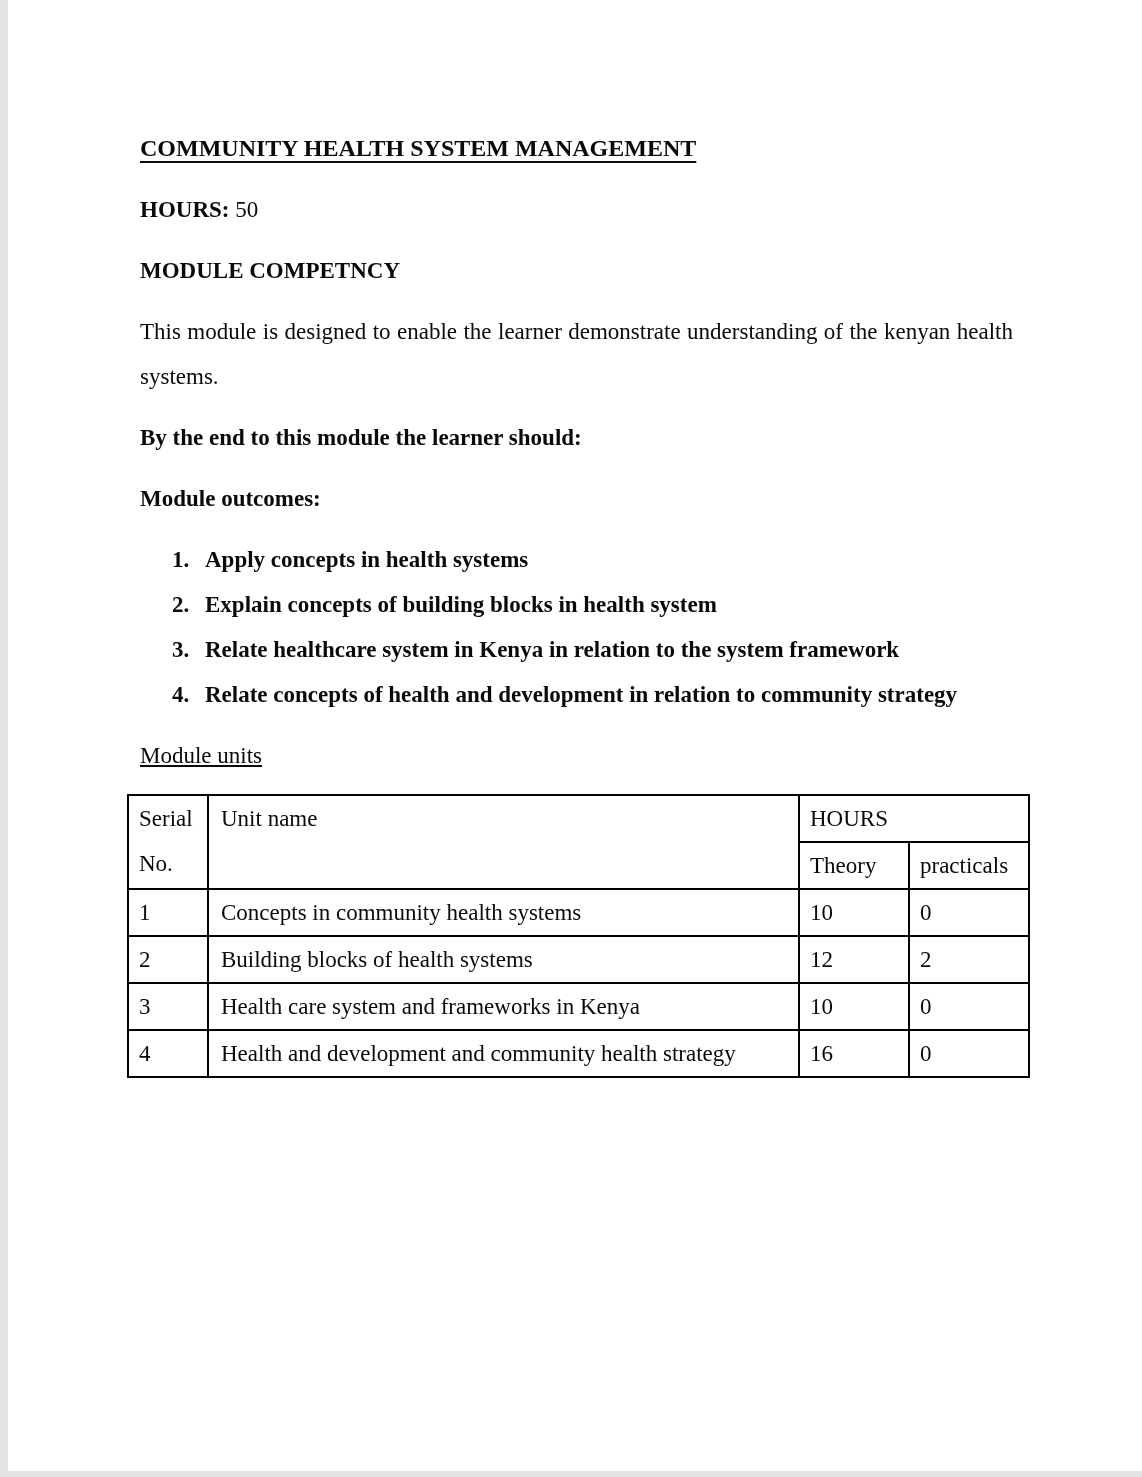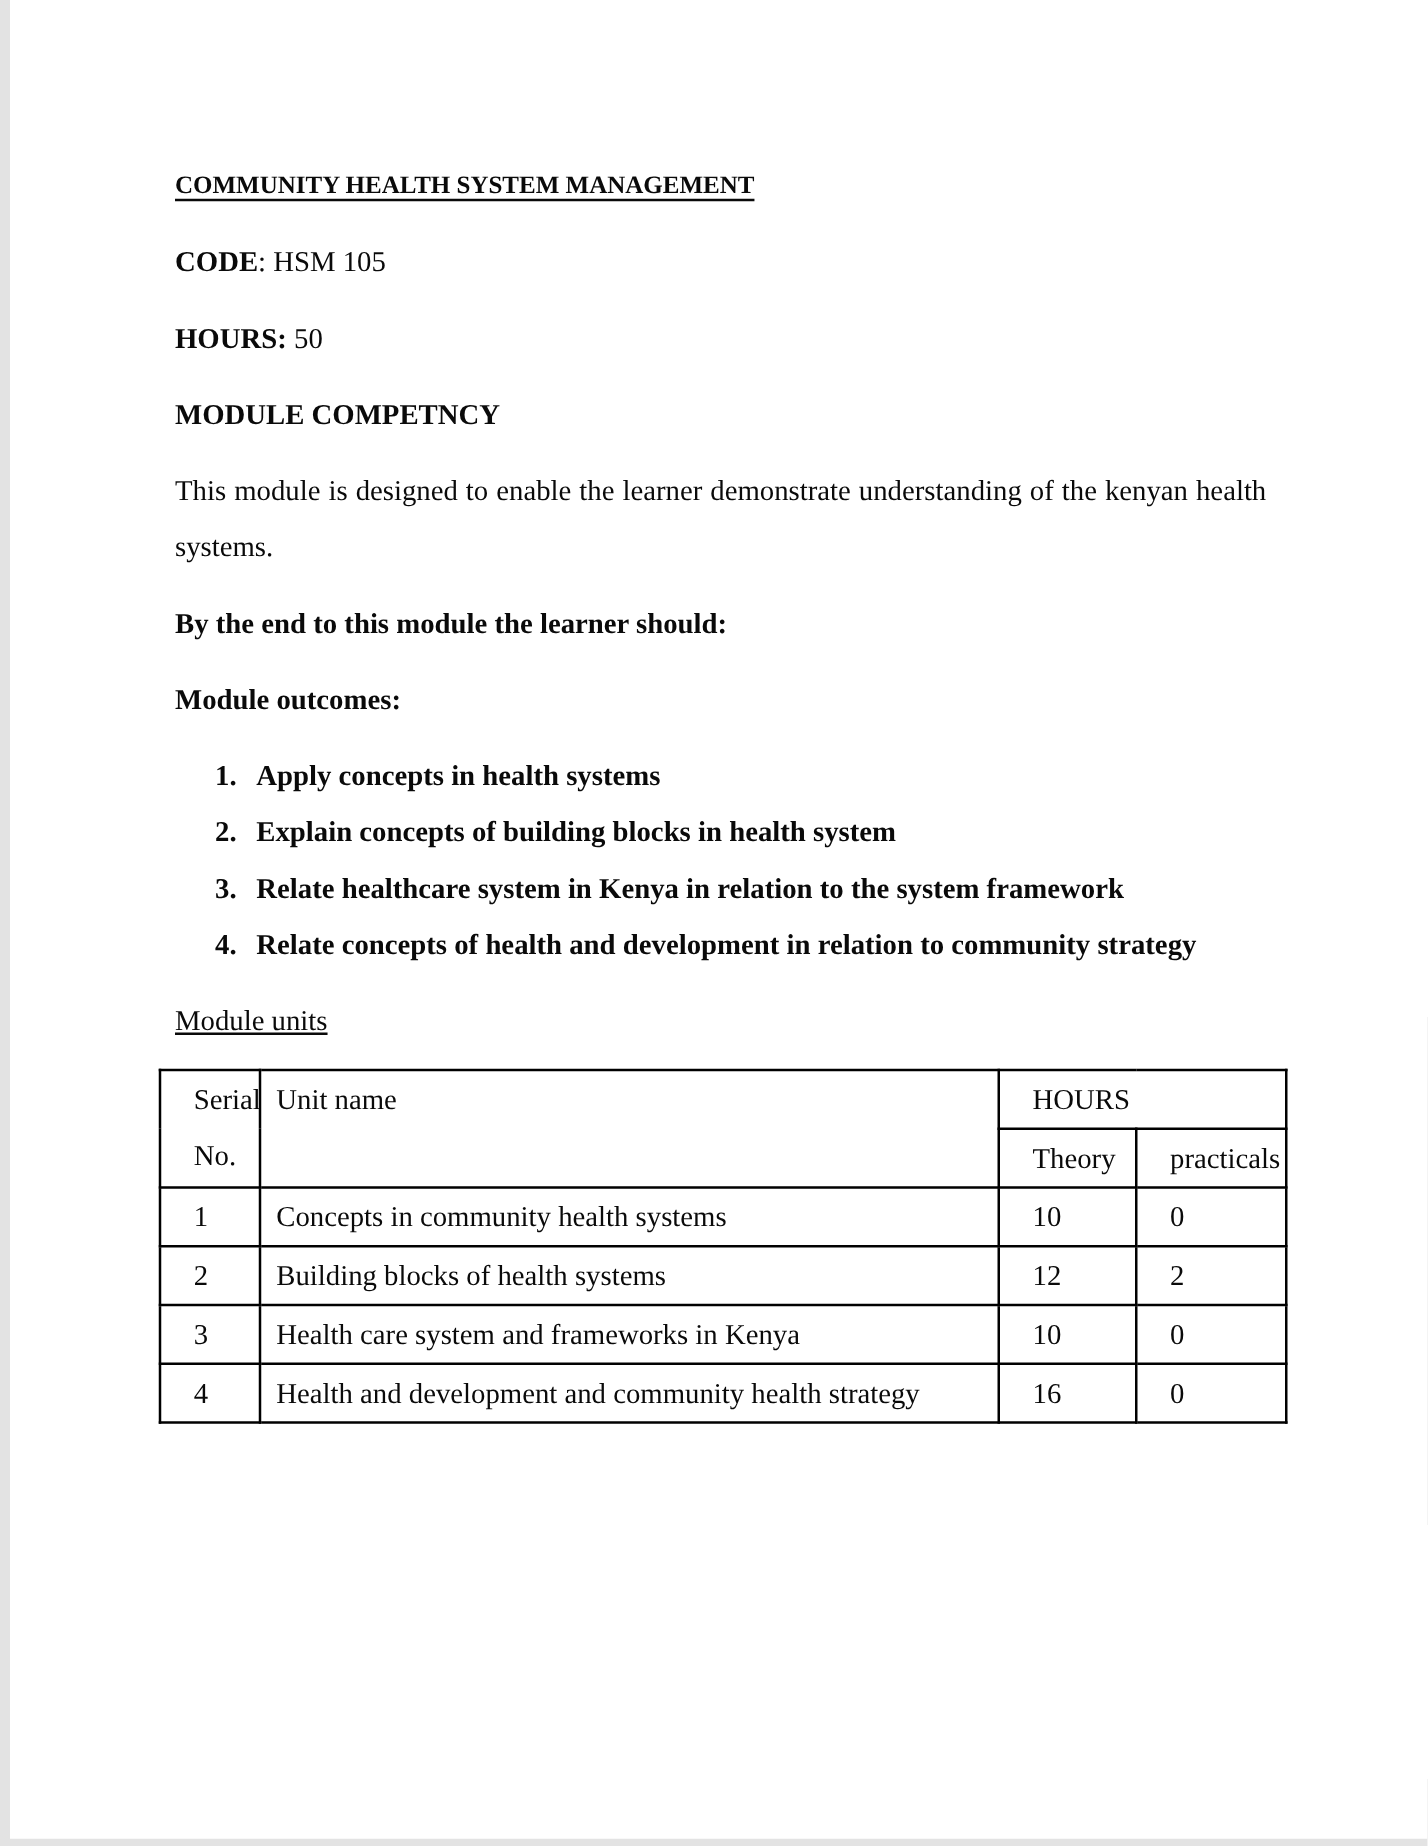--- a/index.html
+++ b/index.html
@@ -19,21 +19,21 @@
   .content {
     padding: 126px 0 0 132px;
     width: 873px;
   }
   .content p, .content h1 {
     font-size: 23px;
     line-height: 45px;
     margin: 0 0 16px 0;
   }
   h1.doc-title {
-    font-size: 20px;
+    font-size: 24px;
     font-weight: bold;
     text-decoration: underline;
     text-decoration-thickness: 2px;
     text-underline-offset: 5px;
   }
   .field-label { font-weight: bold; }
   .bold-par { font-weight: normal; text-align: justify; }
   .bold-head { font-weight: bold; }
   .outcomes { margin: 0 0 16px 0; }
   .outcome-item {
@@ -62,40 +62,39 @@
     border-collapse: collapse;
     margin-left: -13px;
     width: 901px;
     table-layout: fixed;
   }
   .units-table td {
     border: 2px solid #000;
     font-size: 23px;
     line-height: 45px;
     vertical-align: top;
-    padding: 0 26px;
+    padding: 0 10px;
     font-weight: normal;
     text-align: left;
   }
   .col-serial { width: 80px; }
   .col-unit { width: 591px; }
   .col-theory { width: 110px; }
   .col-practicals { width: 120px; }
   .units-table td.unit-cell { padding: 0 26px 0 12px; margin-left: 36px; }
   .units-table td.unit-cell.wrap { text-align: justify; }
 </style>
 </head>
 <body>
 
 <div class="page">
   <div class="content">
 
     <h1 class="doc-title">COMMUNITY HEALTH SYSTEM MANAGEMENT</h1>
 
-    <p><span class="field-label">CODE</span><span>: HSM 105</span></p>
 
     <p><span class="field-label">HOURS:</span><span> 50</span></p>
 
 
     <p class="bold-head">MODULE COMPETNCY</p>
 
     <p class="bold-par">This module is designed to enable the learner demonstrate understanding of the kenyan health systems.</p>
 
     <p class="bold-head">By the end to this module the learner should:</p>
 

